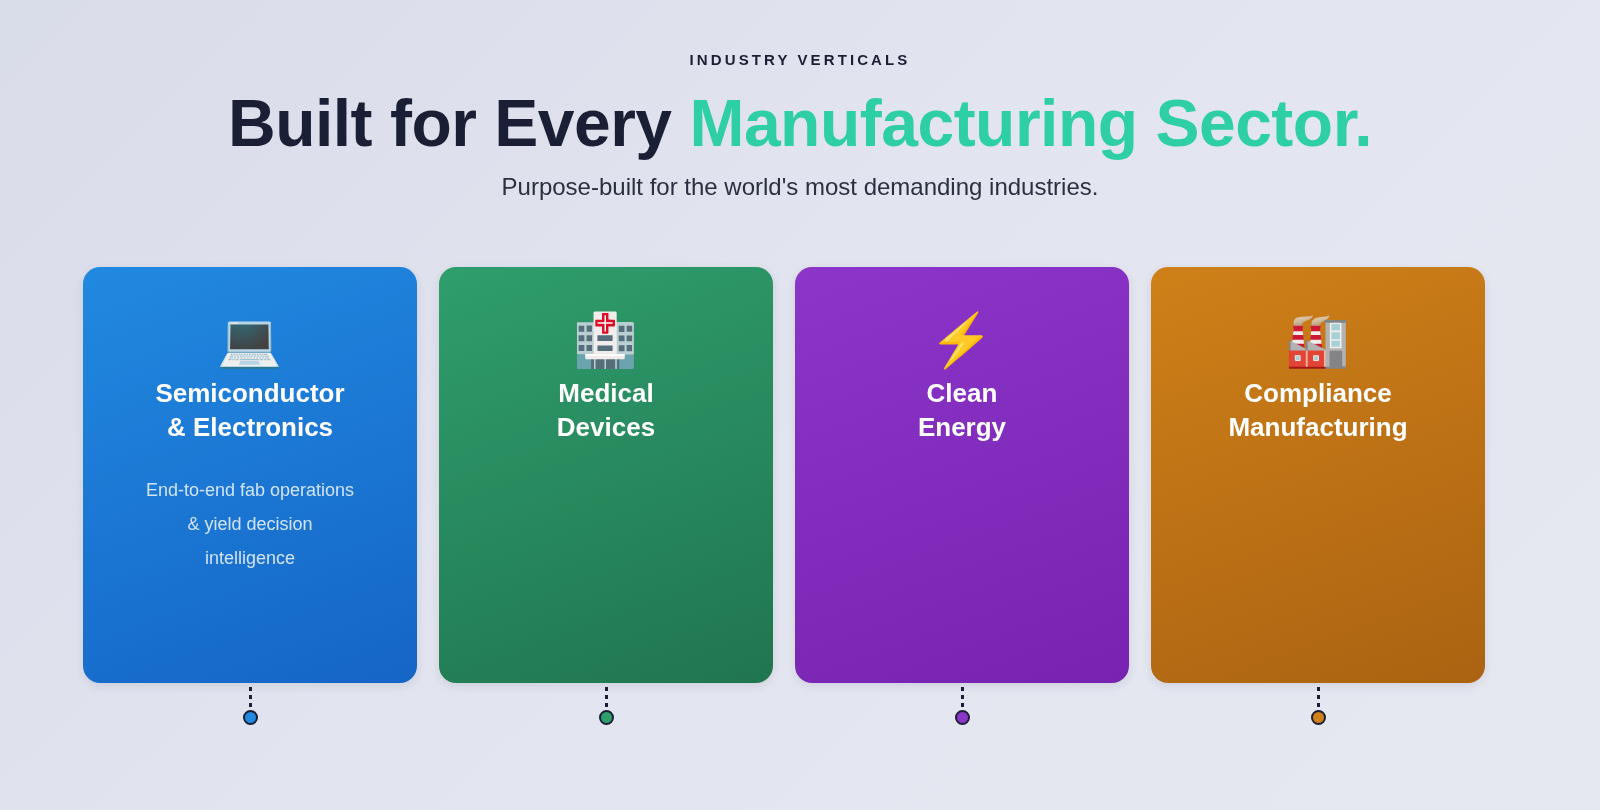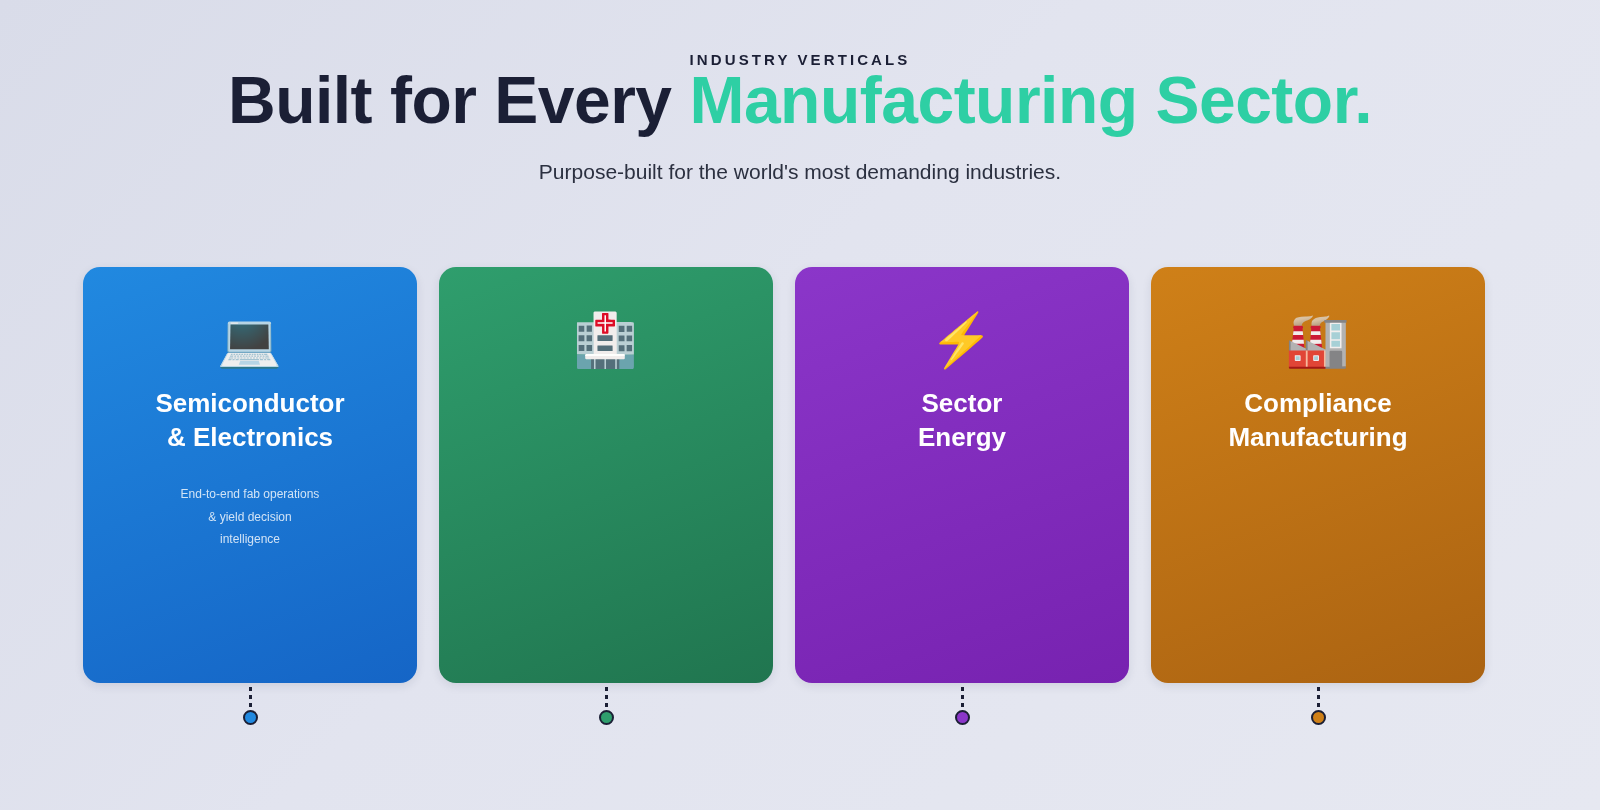--- a/index.html
+++ b/index.html
@@ -25,33 +25,34 @@
   .eyebrow {
     font-size: 15px;
     font-weight: bold;
     letter-spacing: 3.1px;
     color: #1b1f35;
     text-transform: uppercase;
     line-height: 1;
   }
 
   .headline {
+    margin-top: 23px;
     font-size: 66px;
     font-weight: bold;
     line-height: 1.03;
     letter-spacing: -0.5px;
     color: #1b1f35;
     white-space: nowrap;
   }
 
   .headline .accent { color: #2ecfa4; }
 
   .subhead {
-    margin-top: 24px;
-    font-size: 21px;
+    margin-top: 15px;
+    font-size: 24px;
     color: #2b3040;
     line-height: 1.2;
   }
 
   
   .cards {
     position: absolute;
     top: 267px;
     left: 83px;
     width: 1426px;
@@ -77,31 +78,31 @@
   }
 
   .card-icon {
     font-size: 52px;
     line-height: 58px;
     height: 58px;
     display: block;
   }
 
   .card-title {
-    margin-top: 17px;
+    margin-top: 7px;
     font-size: 26px;
     font-weight: bold;
     line-height: 1.31;
     color: #ffffff;
     white-space: pre-line;
   }
 
   .card-desc {
     margin-top: 29px;
-    font-size: 12px;
+    font-size: 18px;
     line-height: 1.89;
     color: rgba(255,255,255,0.80);
     white-space: pre-line;
   }
 
   
   .connector {
     width: 3px;
     height: 22px;
     margin-top: 4px;
@@ -136,28 +137,30 @@
         <div class="card-desc">End-to-end fab operations
 &amp; yield decision
 intelligence</div>
       </div>
       <div class="connector"></div>
       <div class="dot" style="background: rgb(33, 137, 224);"></div>
     </div>
     <div class="card-wrap">
       <div class="card" style="background: linear-gradient(160deg, rgb(47, 158, 109) 0%, rgb(32, 117, 79) 100%);">
         <span class="card-icon">🏥</span>
+        <div class="card-title">Medical
+Devices</div>
       </div>
       <div class="connector"></div>
       <div class="dot" style="background: rgb(47, 158, 109);"></div>
     </div>
     <div class="card-wrap">
       <div class="card" style="background: linear-gradient(160deg, rgb(139, 54, 201) 0%, rgb(119, 34, 176) 100%);">
         <span class="card-icon">⚡</span>
-        <div class="card-title">Sector
+        <div class="card-title">Clean
 Energy</div>
       </div>
       <div class="connector"></div>
       <div class="dot" style="background: rgb(139, 54, 201);"></div>
     </div>
     <div class="card-wrap">
       <div class="card" style="background: linear-gradient(160deg, rgb(207, 128, 24) 0%, rgb(171, 99, 18) 100%);">
         <span class="card-icon">🏭</span>
         <div class="card-title">Compliance
 Manufacturing</div>

